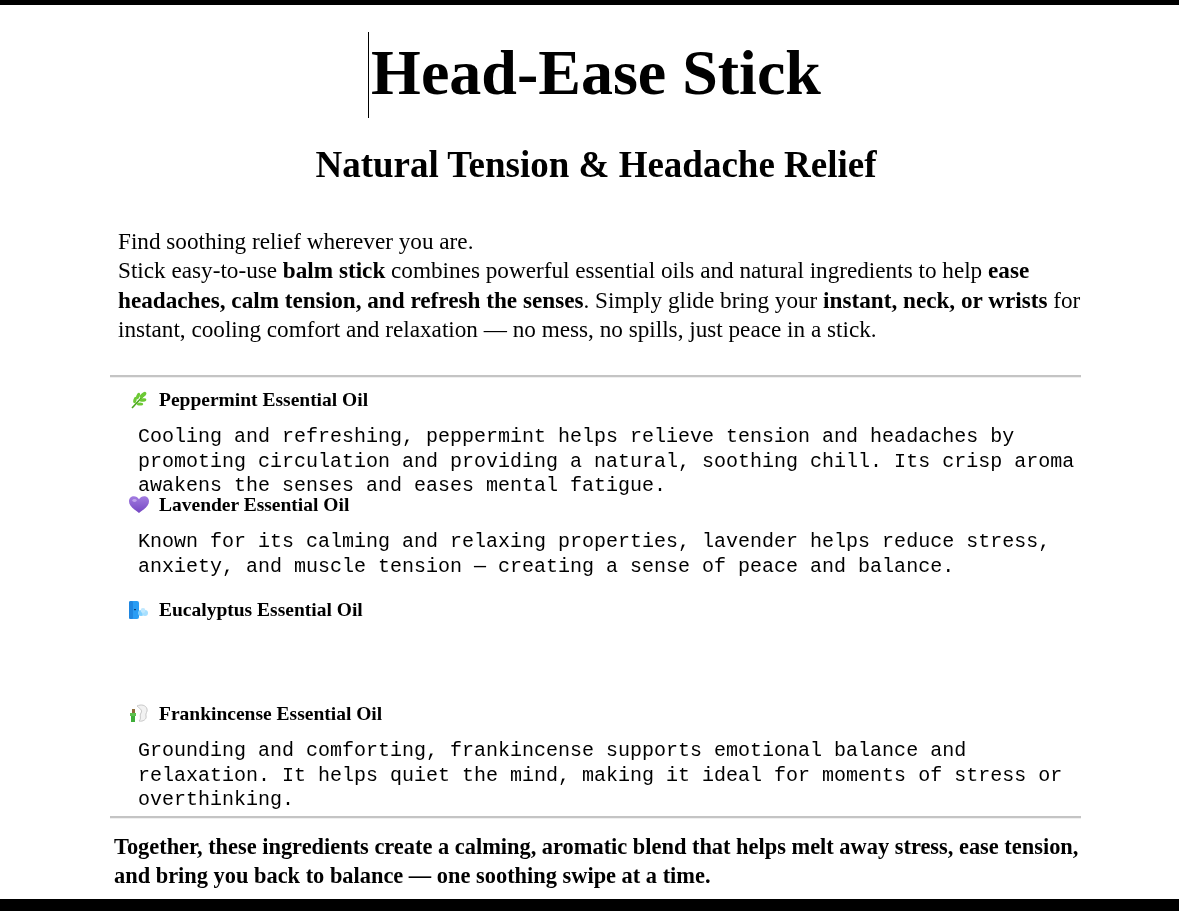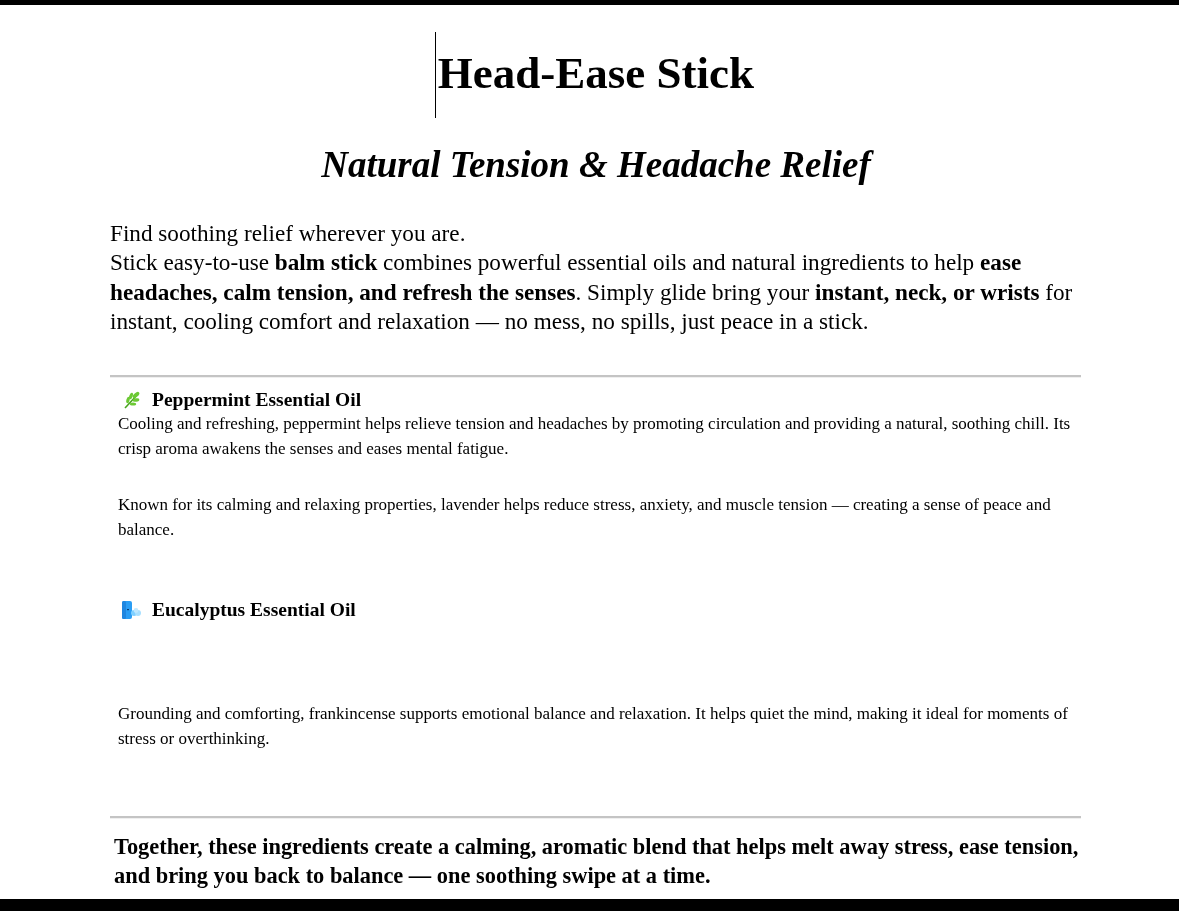--- a/index.html
+++ b/index.html
@@ -26,21 +26,21 @@
       left: 110px;
       top: 5px;
       width: 972px;
     }
     .title {
       position: absolute;
       left: 0; top: 28px;
       width: 972px;
       text-align: center;
       font-weight: bold;
-      font-size: 45px;
+      font-size: 64px;
       line-height: 80px;
       margin: 0;
       letter-spacing: 0px;
     }
     .title-inner {
       position: relative;
       display: inline-block;
     }
     .caret {
       position: absolute;
@@ -52,44 +52,43 @@
     }
     .subtitle {
       position: absolute;
       left: 0; top: 138px;
       width: 972px;
       text-align: center;
       font-weight: bold;
       font-size: 37px;
       line-height: 44px;
       margin: 0;
-      font-style: italic;
     }
     .intro {
       position: absolute;
       left: 0; top: 214px;
       width: 972px;
       font-size: 23.2px;
       line-height: 29.3px;
-      margin: 0;
+      margin: 8px;
     }
     .intro p { margin: 0; }
     .hr {
       position: absolute;
       left: 0;
       width: 971px;
       height: 0;
       border-top: 2px solid #c4c4c4;
       border-bottom: 1px solid #efefef;
     }
     .hr-1 { top: 370px; }
     .hr-2 { top: 811px; }
     .ingredient {
       position: absolute;
-      left: 8px;
+      left: 15px;
       width: 972px;
     }
     .ing-head {
       display: flex;
       align-items: center;
       height: 24px;
       font-weight: bold;
       font-size: 19.5px;
       line-height: 24px;
     }
@@ -97,23 +96,24 @@
       width: 22px;
       height: 20px;
       margin-left: 3px;
       margin-right: 9px;
       display: inline-flex;
       align-items: center;
       justify-content: center;
     }
     .ing-icon svg { display: block; }
     .ing-desc {
-      font-size: 17px;
+      font-size: 20px;
       line-height: 24.5px;
-      margin: 0;
+      margin: 13px;
+      font-family: Liberation Mono, monospace;
     }
     .closing {
       position: absolute;
       left: 0; top: 824px;
       width: 972px;
       font-weight: bold;
       font-size: 22.4px;
       line-height: 28.5px;
       margin: 4px;
     }
@@ -152,40 +152,66 @@
           <ellipse cx="6" cy="10" rx="3.2" ry="1.6" fill="#6cc934" transform="rotate(-75 6 10)"></ellipse>
           <ellipse cx="11" cy="14" rx="3.2" ry="1.6" fill="#6cc934" transform="rotate(0 11 14)"></ellipse>
         </svg>
       </span>
       <span>Peppermint Essential Oil</span>
     </div>
     <p class="ing-desc">Cooling and refreshing, peppermint helps relieve tension and headaches by promoting circulation and providing a natural, soothing chill. Its crisp aroma awakens the senses and eases mental fatigue.</p>
   </div>
 
   <div class="ingredient" style="top:488px;">
+    <div class="ing-head">
+      <span class="ing-icon">
+        <svg width="20" height="18" viewBox="0 0 20 18">
+          <defs>
+            <linearGradient id="hg" x1="0" y1="0" x2="0" y2="1">
+              <stop offset="0" stop-color="#a27ce0"></stop>
+              <stop offset="1" stop-color="#7446c2"></stop>
+            </linearGradient>
+          </defs>
+          <path d="M10 17 C3 12 0 9 0 5.2 C0 2.3 2.2 0.3 4.9 0.3 C7 0.3 8.8 1.5 10 3.3 C11.2 1.5 13 0.3 15.1 0.3 C17.8 0.3 20 2.3 20 5.2 C20 9 17 12 10 17 Z" fill="url(#hg)"></path>
+          <ellipse cx="5.5" cy="4.5" rx="2.2" ry="1.4" fill="#c9b2f0" opacity="0.8"></ellipse>
+        </svg>
+      </span>
+      <span>Lavender Essential Oil</span>
+    </div>
     <p class="ing-desc">Known for its calming and relaxing properties, lavender helps reduce stress, anxiety, and muscle tension — creating a sense of peace and balance.</p>
   </div>
 
   <div class="ingredient" style="top:593px;">
     <div class="ing-head">
       <span class="ing-icon">
         <svg width="22" height="20" viewBox="0 0 22 20">
           <rect x="1" y="1" width="10" height="18" rx="2" fill="#2a9df4"></rect>
           <rect x="1" y="1" width="4" height="18" rx="1.5" fill="#1f86e0"></rect>
           <rect x="6" y="9" width="2" height="1.2" fill="#0b3c73"></rect>
           <circle cx="13" cy="13" r="3" fill="#7fd0ff"></circle>
           <circle cx="17" cy="13" r="3" fill="#a8e0ff"></circle>
           <circle cx="15" cy="10.5" r="2.4" fill="#bfe8ff"></circle>
         </svg>
       </span>
       <span>Eucalyptus Essential Oil</span>
     </div>
   </div>
 
   <div class="ingredient" style="top:697px;">
+    <div class="ing-head">
+      <span class="ing-icon">
+        <svg width="22" height="20" viewBox="0 0 22 20">
+          <path d="M9 2 C13 0 18 1 19 5 C20 8 17 9 18 12 C19 15 15 18 11 17 C14 14 11 12 13 9 C15 6 11 4 9 2 Z" fill="#f2f2f2" stroke="#c8c8c8" stroke-width="1"></path>
+          <rect x="3" y="11" width="4" height="7" fill="#3fae3a"></rect>
+          <rect x="2" y="9" width="6" height="3" fill="#5cc04e"></rect>
+          <rect x="4" y="5" width="3" height="4" fill="#8c6a3a"></rect>
+        </svg>
+      </span>
+      <span>Frankincense Essential Oil</span>
+    </div>
     <p class="ing-desc">Grounding and comforting, frankincense supports emotional balance and relaxation. It helps quiet the mind, making it ideal for moments of stress or overthinking.</p>
   </div>
 
   <div class="hr hr-2"></div>
 
   <p class="closing">Together, these ingredients create a calming, aromatic blend that helps melt away stress, ease tension, and bring you back to balance — one soothing swipe at a time.</p>
 </div>
 
 <div class="frame-bottom"></div>
 

